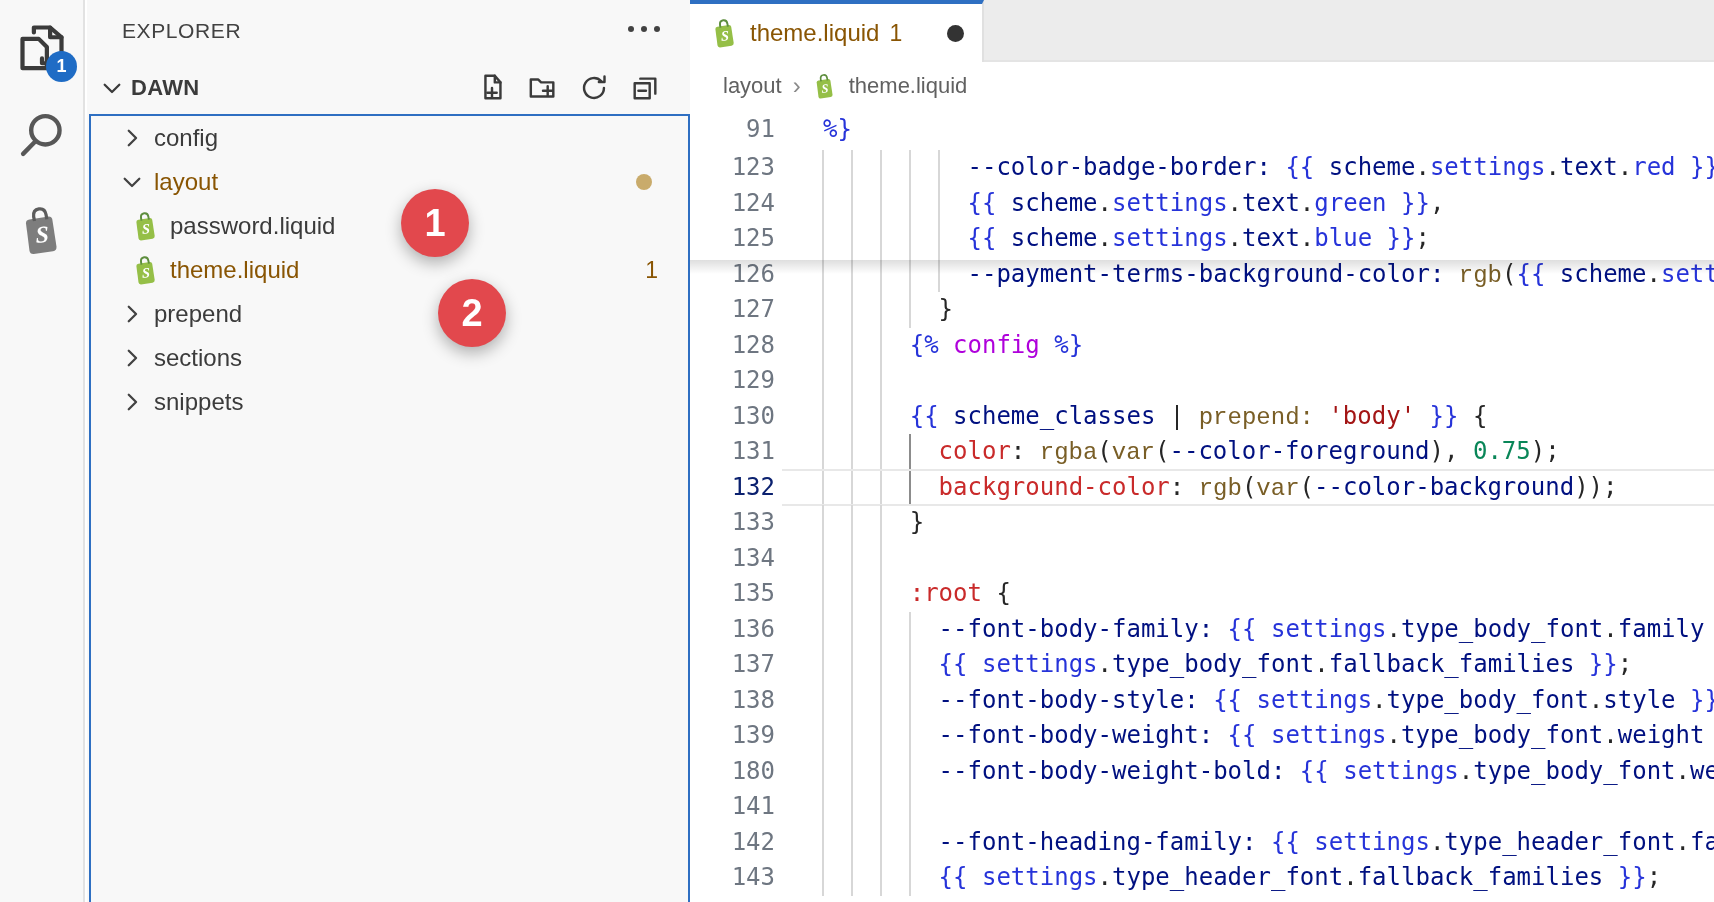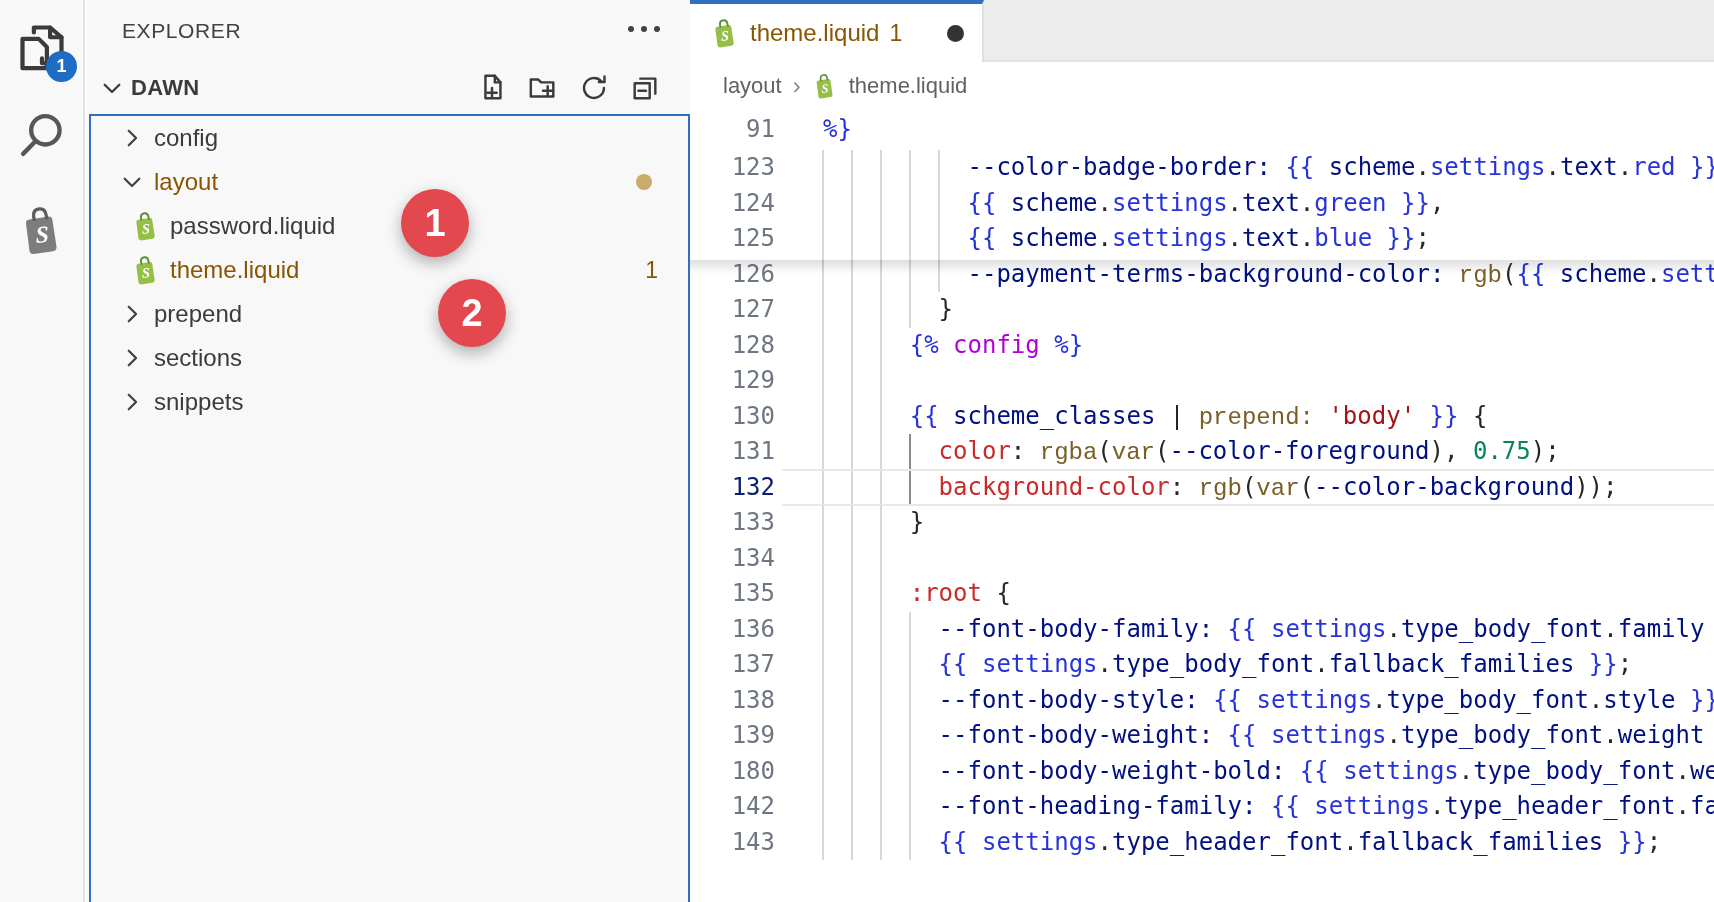--- a/index.html
+++ b/index.html
@@ -311,20 +311,24 @@
           </div>
           <div class="cl">
             <span class="ln">139</span>
             <span class="cc"><i class="guide" style="left: calc(0ch - 1px);"></i><i class="guide" style="left: calc(2ch - 1px);"></i><i class="guide" style="left: calc(4ch - 1px);"></i><i class="guide" style="left: calc(6ch - 1px);"></i>        <span class="tok t-navy">--font-body-weight:</span><span class="tok t-blk"> </span><span class="tok t-blue">{{</span><span class="tok t-blk"> </span><span class="tok t-blue">settings</span><span class="tok t-blk">.</span><span class="tok t-navy">type_body_font</span><span class="tok t-blk">.</span><span class="tok t-navy">weight</span></span>
           </div>
           <div class="cl">
             <span class="ln">180</span>
             <span class="cc"><i class="guide" style="left: calc(0ch - 1px);"></i><i class="guide" style="left: calc(2ch - 1px);"></i><i class="guide" style="left: calc(4ch - 1px);"></i><i class="guide" style="left: calc(6ch - 1px);"></i>        <span class="tok t-navy">--font-body-weight-bold:</span><span class="tok t-blk"> </span><span class="tok t-blue">{{</span><span class="tok t-blk"> </span><span class="tok t-blue">settings</span><span class="tok t-blk">.</span><span class="tok t-navy">type_body_font</span><span class="tok t-blk">.</span><span class="tok t-navy">we</span></span>
           </div>
           <div class="cl">
+            <span class="ln">141</span>
+            <span class="cc"><i class="guide" style="left: calc(0ch - 1px);"></i><i class="guide" style="left: calc(2ch - 1px);"></i><i class="guide" style="left: calc(4ch - 1px);"></i><i class="guide" style="left: calc(6ch - 1px);"></i></span>
+          </div>
+          <div class="cl">
             <span class="ln">142</span>
             <span class="cc"><i class="guide" style="left: calc(0ch - 1px);"></i><i class="guide" style="left: calc(2ch - 1px);"></i><i class="guide" style="left: calc(4ch - 1px);"></i><i class="guide" style="left: calc(6ch - 1px);"></i>        <span class="tok t-navy">--font-heading-family:</span><span class="tok t-blk"> </span><span class="tok t-blue">{{</span><span class="tok t-blk"> </span><span class="tok t-blue">settings</span><span class="tok t-blk">.</span><span class="tok t-navy">type_header_font</span><span class="tok t-blk">.</span><span class="tok t-navy">fa</span></span>
           </div>
           <div class="cl">
             <span class="ln">143</span>
             <span class="cc"><i class="guide" style="left: calc(0ch - 1px);"></i><i class="guide" style="left: calc(2ch - 1px);"></i><i class="guide" style="left: calc(4ch - 1px);"></i><i class="guide" style="left: calc(6ch - 1px);"></i>        <span class="tok t-blue">{{</span><span class="tok t-blk"> </span><span class="tok t-blue">settings</span><span class="tok t-blk">.</span><span class="tok t-navy">type_header_font</span><span class="tok t-blk">.</span><span class="tok t-navy">fallback_families</span><span class="tok t-blk"> </span><span class="tok t-blue">}}</span><span class="tok t-blk">;</span></span>
           </div>
         </div>
     </div>
   </div>

